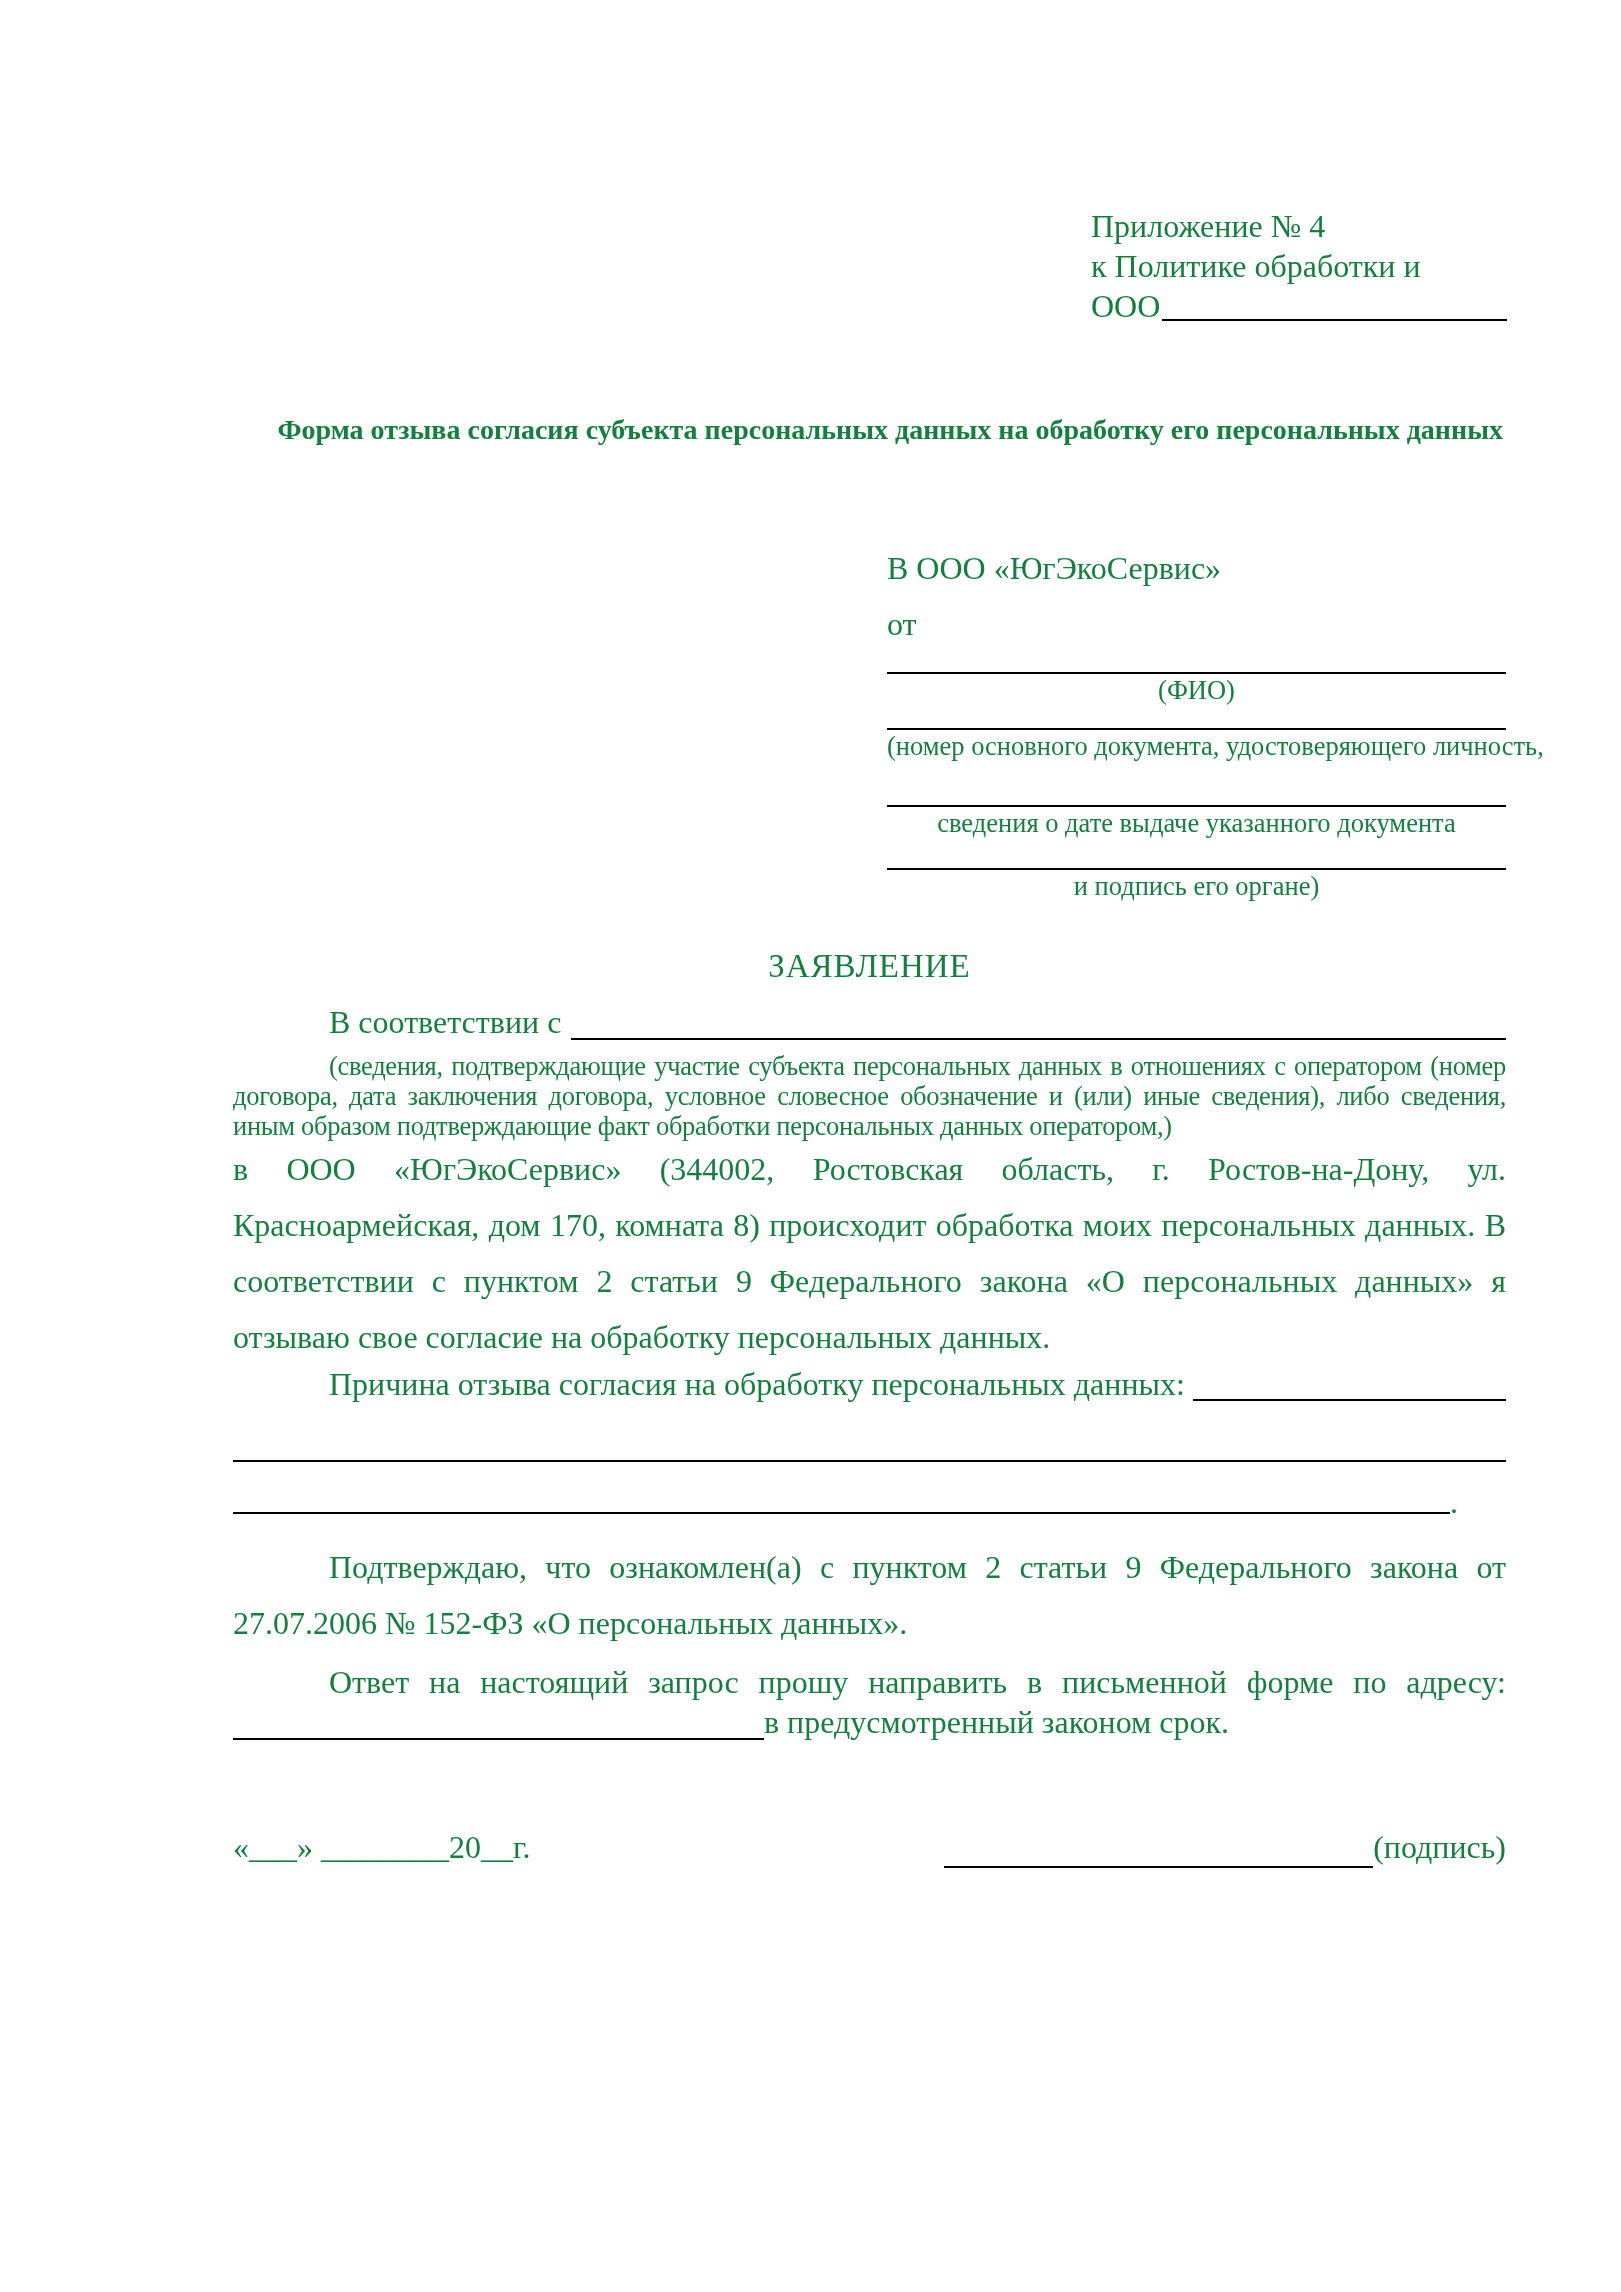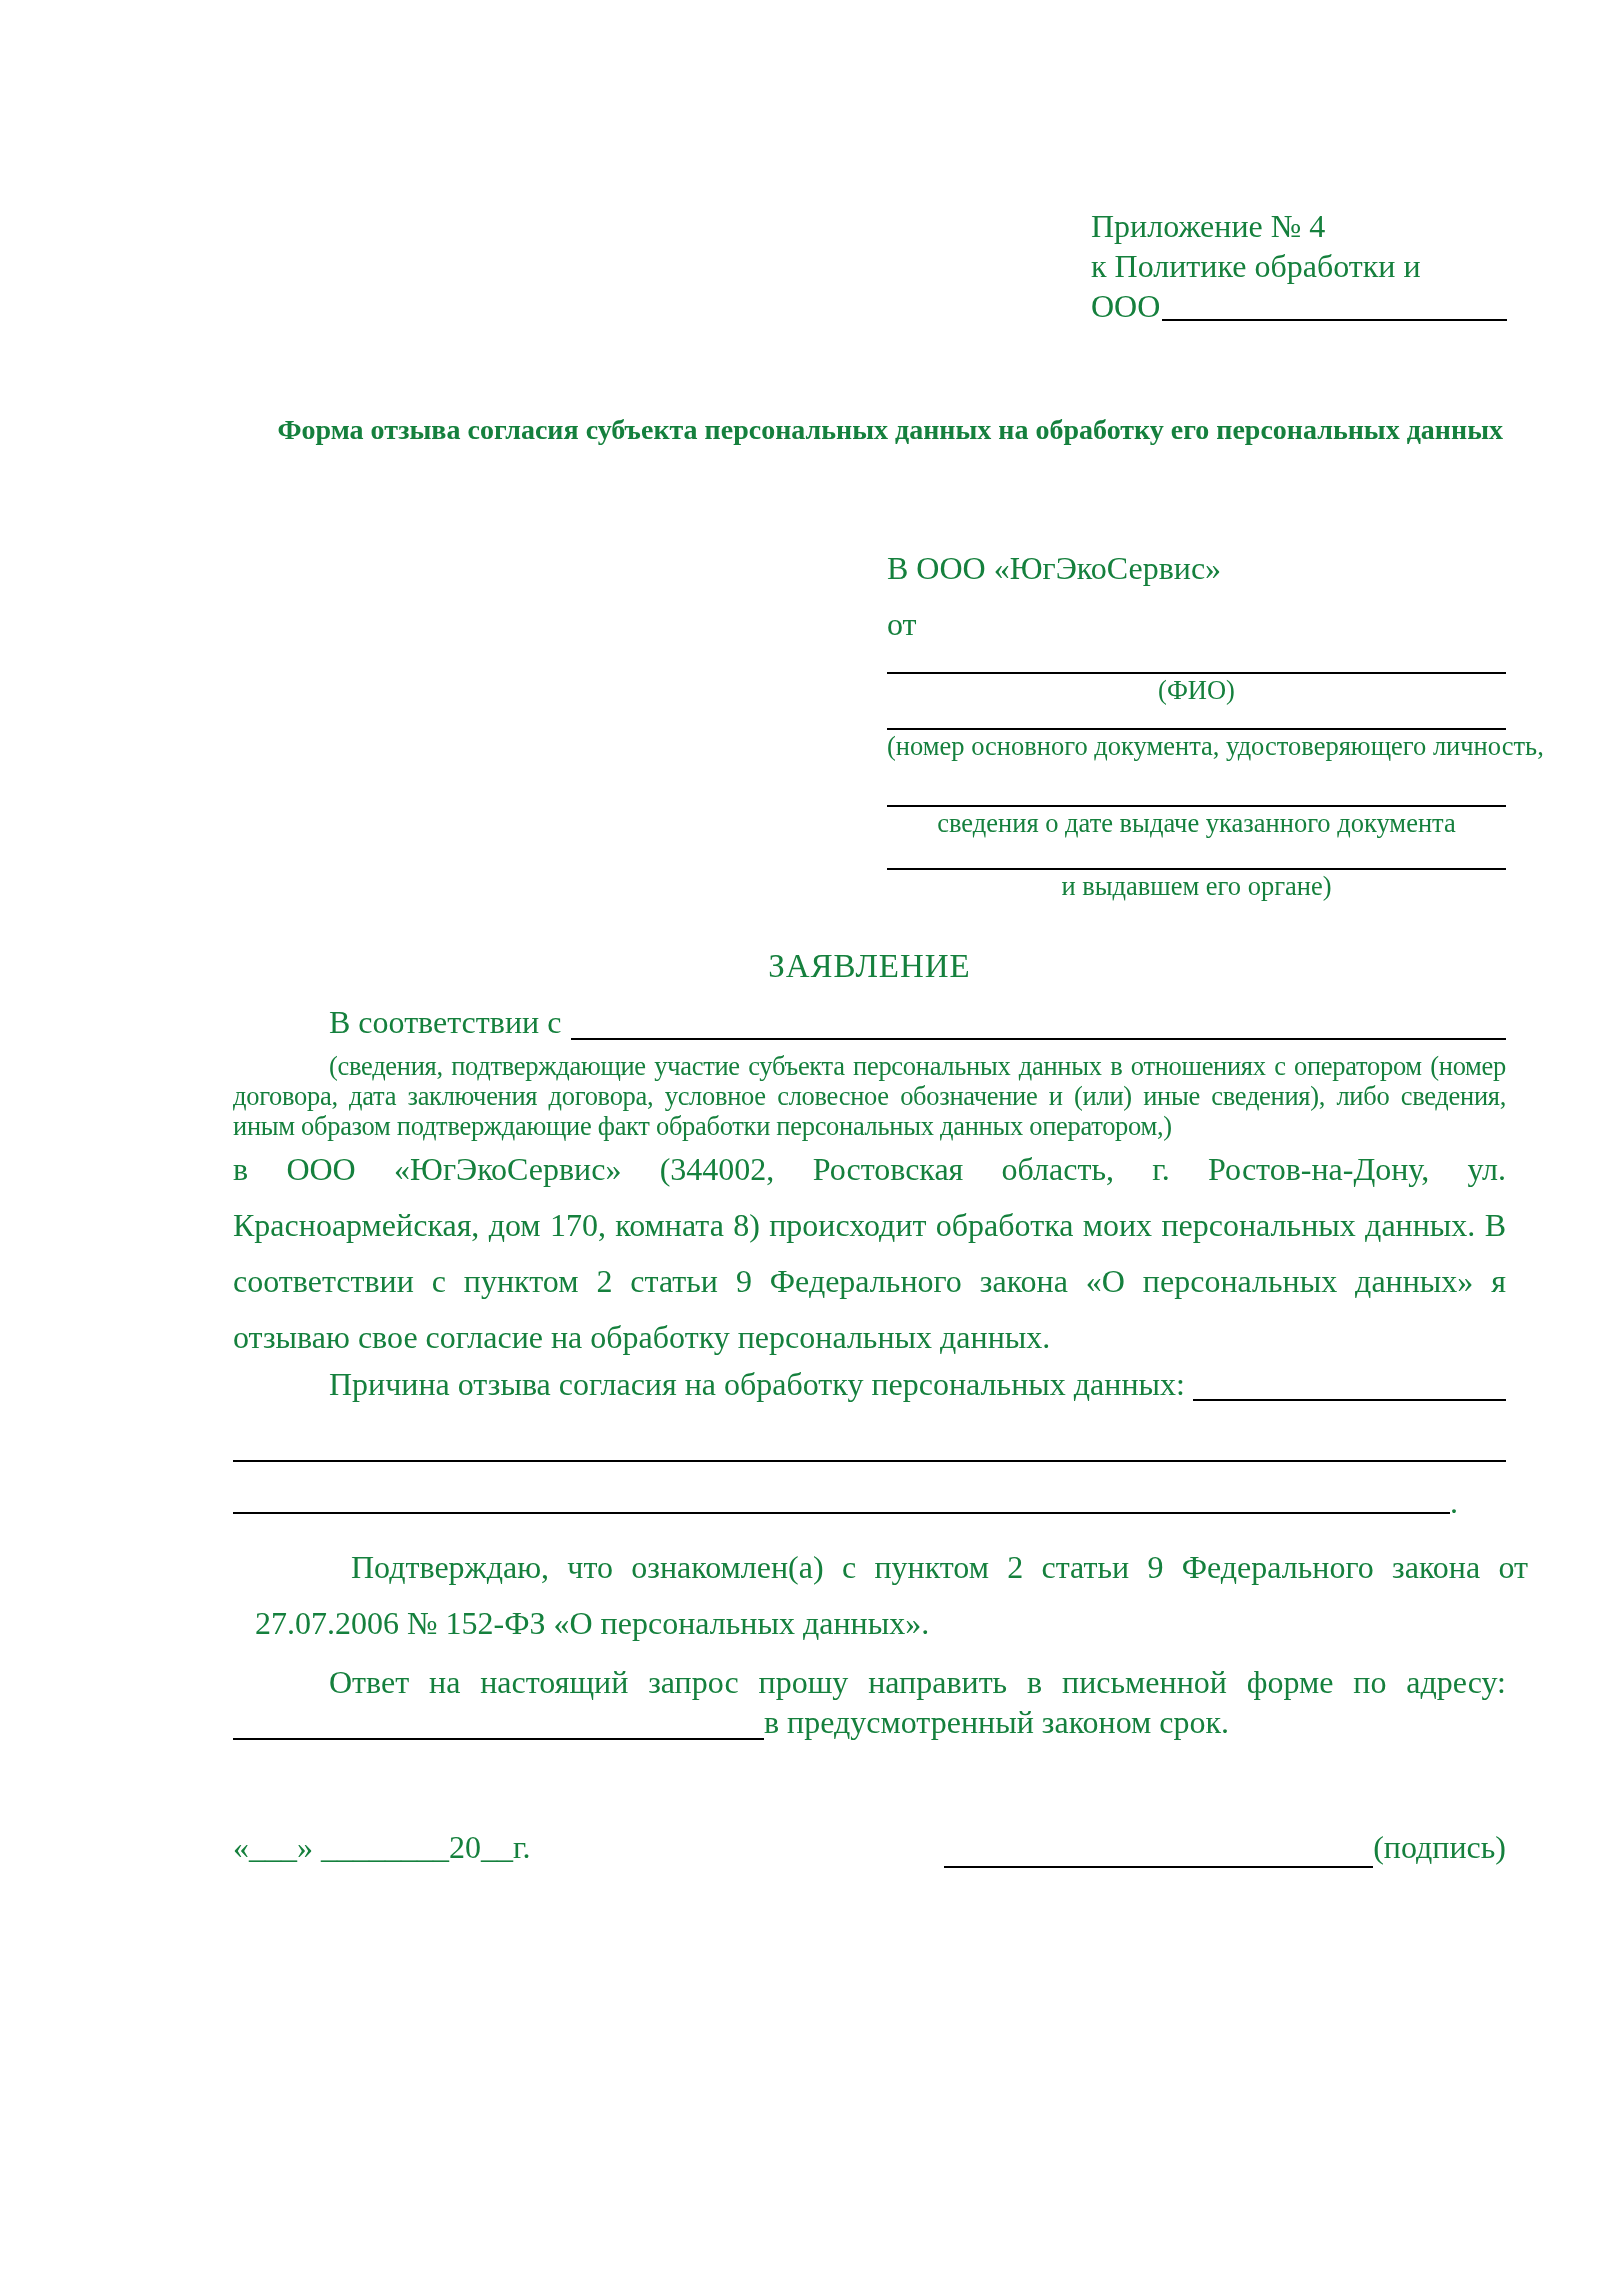--- a/index.html
+++ b/index.html
@@ -108,21 +108,21 @@
   .blankline2 .blankwide {
     width: 1217px; height: 100%;
     border-bottom: 2.9px solid #000;
   }
   .blankline2 .period { line-height: 21.6px; }
 
   
   .confirm {
     left: 233px; top: 1539px; width: 1273px;
     font-size: 32px; line-height: 56px;
-    text-align: justify; text-indent: 96px; margin-left: 22px;
+    text-align: justify; text-indent: 96px;
   }
 
   
   .reply {
     left: 233px; top: 1654px; width: 1273px;
     font-size: 32px; line-height: 56px;
     text-align: justify; text-align-last: justify; text-indent: 96px;
     white-space: nowrap;
   }
   .reply2 {
@@ -168,21 +168,21 @@
   <div class="abs addressee">
     <div class="a-to">В ООО «ЮгЭкоСервис»</div>
     <div class="a-from">от</div>
     <div class="field f1"></div>
     <div class="cap">(ФИО)</div>
     <div class="field f2"></div>
     <div class="cap">(номер основного документа, удостоверяющего личность,</div>
     <div class="field f3"></div>
     <div class="cap">сведения о дате выдаче указанного документа</div>
     <div class="field f4"></div>
-    <div class="cap">и выдавшем его органе)</div>
+    <div class="cap">и подпись его органе)</div>
   </div>
 
   <div class="abs zayavlenie">ЗАЯВЛЕНИЕ</div>
 
   <div class="abs accordance">
     <span class="lead">В соответствии с</span>
     <span class="fill"></span>
   </div>
 
   <div class="abs fineprint">(сведения, подтверждающие участие субъекта персональных данных в отношениях с оператором (номер договора, дата заключения договора, условное словесное обозначение и (или) иные сведения), либо сведения, иным образом подтверждающие факт обработки персональных данных оператором,)</div>

